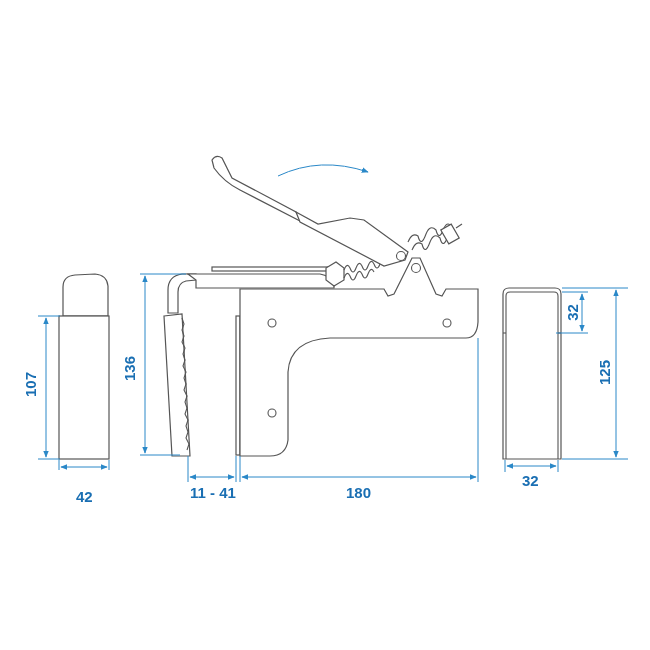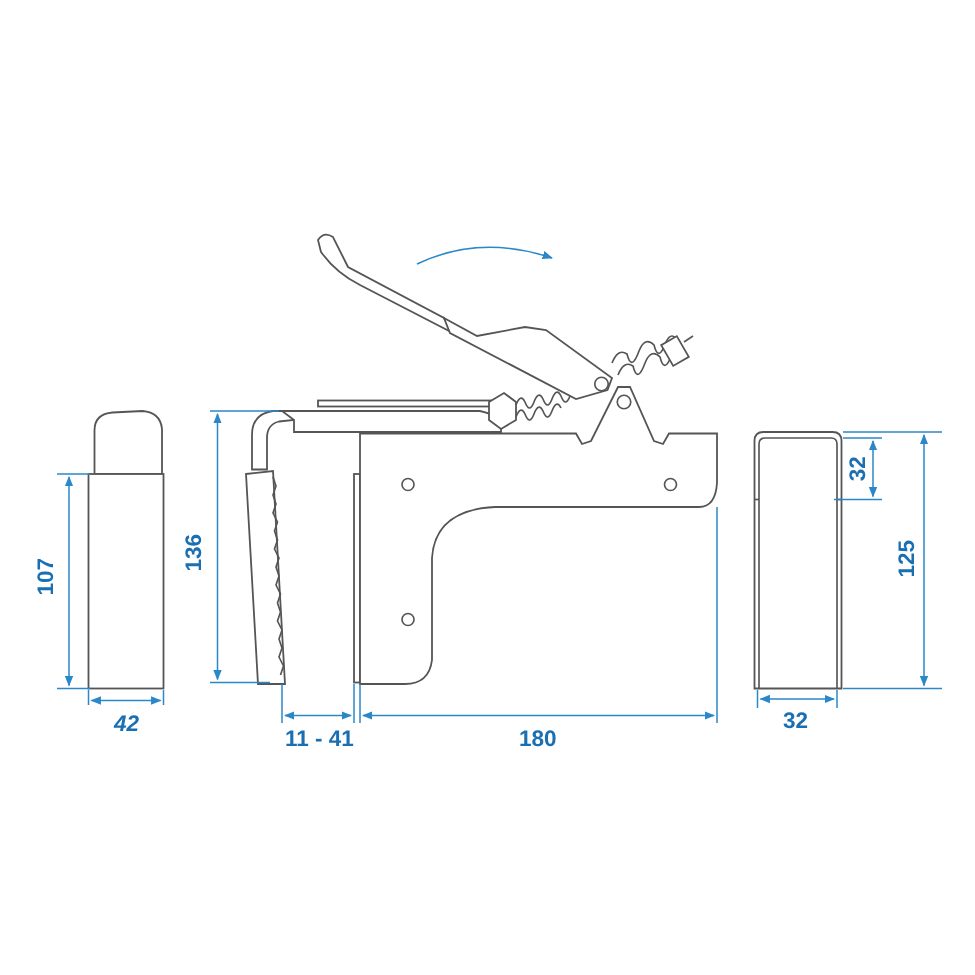--- a/index.html
+++ b/index.html
@@ -120,20 +120,20 @@
 
   <g>
     <line class="dim" x1="505" y1="460" x2="505" y2="472"></line>
     <line class="dim" x1="558" y1="460" x2="558" y2="472"></line>
     <line class="dim" x1="507" y1="466" x2="556" y2="466" marker-start="url(#arr)" marker-end="url(#arr)"></line>
   </g>
 </svg>
 
 
 <span class="lbl vert" style="left:18px;top:376px;">107</span>
-<span class="lbl" style="left:76px;top:474px;font-style:italic;">42</span>
+<span class="lbl" style="left:76px;top:488px;">42</span>
 <span class="lbl vert" style="left:117px;top:360px;">136</span>
 <span class="lbl" style="left:190px;top:484px;text-align:center;">11 - 41</span>
 <span class="lbl" style="left:346px;top:484px;text-align:right;">180</span>
 <span class="lbl vert" style="left:564px;top:304px;">32</span>
 <span class="lbl vert" style="left:592px;top:364px;">125</span>
 <span class="lbl" style="left:522px;top:472px;">32</span>
 </div>
 
 </body></html>

